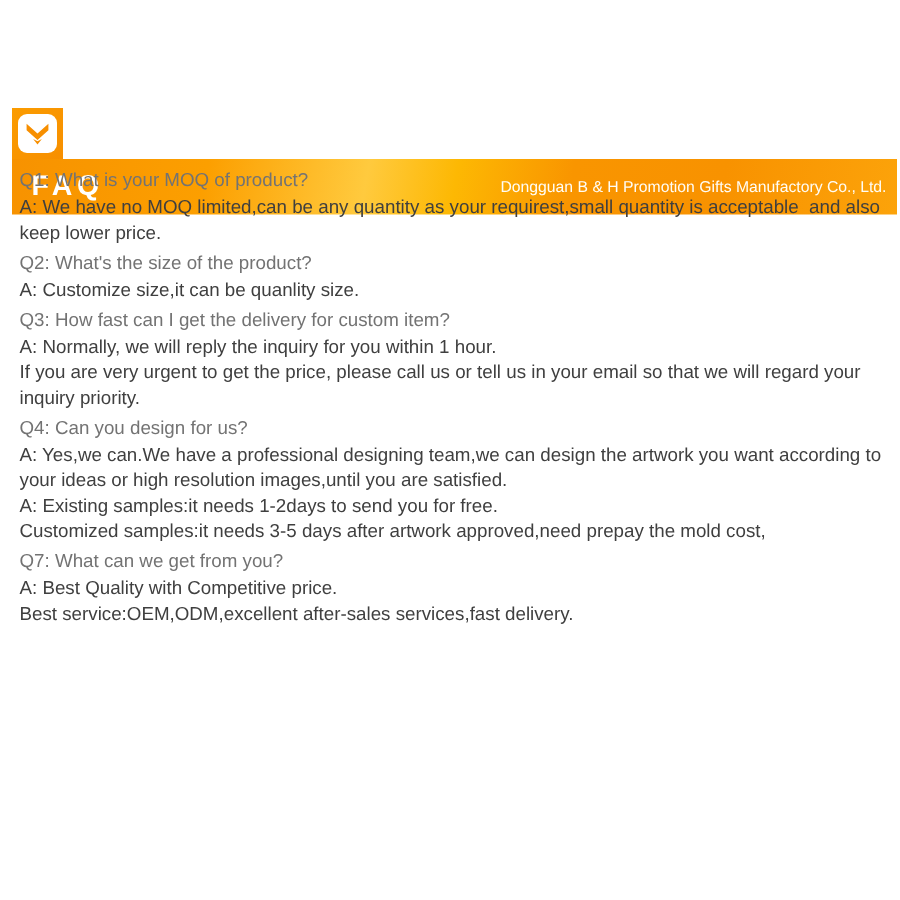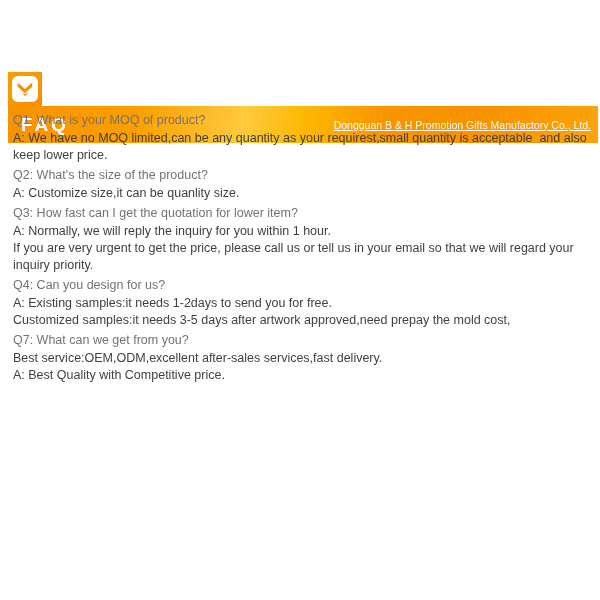--- a/index.html
+++ b/index.html
@@ -26,21 +26,21 @@
     flex:1;
     background:linear-gradient(100deg,#f79200 0%,#fc9f00 22%,#ffca3e 40%,#fdb803 50%,#f99500 63%,#f89200 80%,#fca30a 100%);
     display:flex;align-items:center;justify-content:space-between;
     padding:0 7px 0 13px;
   }
   .faq-title{
     color:#ffffff;font-size:19px;font-weight:bold;letter-spacing:3px;
     line-height:37px;
   }
   .company{
-    color:#fffdf6;font-size:10.5px;text-decoration:underline;
+    color:#fffdf6;font-size:10.5px;
     cursor:pointer;white-space:nowrap;
   }
   
   .content{
     position:absolute;top:112px;left:13px;width:575px;
     font-size:12.5px;color:#3f3f3f;
   }
   .content p{margin:0;line-height:17px;white-space:pre-wrap;}
   .question{
     color:#737373;font-weight:normal;margin:3px 0 1px 0 !important;
@@ -75,35 +75,36 @@
       <p class="question">Q1: What is your MOQ of product?</p>
       <p class="answer">A: We have no MOQ limited,can be any quantity as your requirest,small quantity is acceptable  and also keep lower price.</p>
     </div>
 
     <div class="faq-item">
       <p class="question">Q2: What's the size of the product?</p>
       <p class="answer">A: Customize size,it can be quanlity size.</p>
     </div>
 
     <div class="faq-item">
-      <p class="question">Q3: How fast can I get the quotation for lower item?</p>
+      <p class="question">Q3: How fast can I get the delivery for custom item?</p>
       <p class="answer">A: Normally, we will reply the inquiry for you within 1 hour.</p>
       <p class="answer">If you are very urgent to get the price, please call us or tell us in your email so that we will regard your inquiry priority.</p>
     </div>
 
     <div class="faq-item">
       <p class="question">Q4: Can you design for us?</p>
+      <p class="answer">A: Yes,we can.We have a professional designing team,we can design the artwork you want according to your ideas or high resolution images,until you are satisfied.</p>
     </div>
 
     <div class="faq-item">
       <p class="answer">A: Existing samples:it needs 1-2days to send you for free.</p>
       <p class="answer">Customized samples:it needs 3-5 days after artwork approved,need prepay the mold cost,</p>
     </div>
 
 
     <div class="faq-item">
       <p class="question">Q7: What can we get from you?</p>
+      <p class="answer">A: Best Quality with Competitive price.</p>
       <p class="answer">Best service:OEM,ODM,excellent after-sales services,fast delivery.</p>
-      <p class="answer">A: Best Quality with Competitive price.</p>
     </div>
 
   </div>
 </div>
 
 </body></html>

